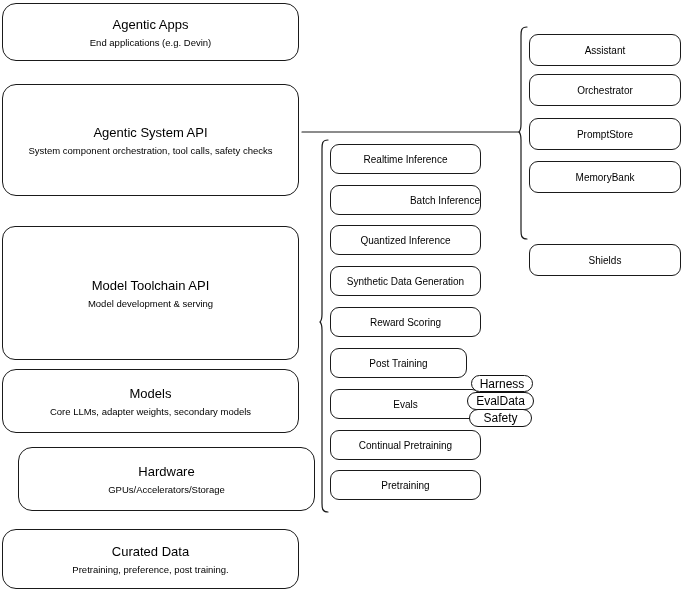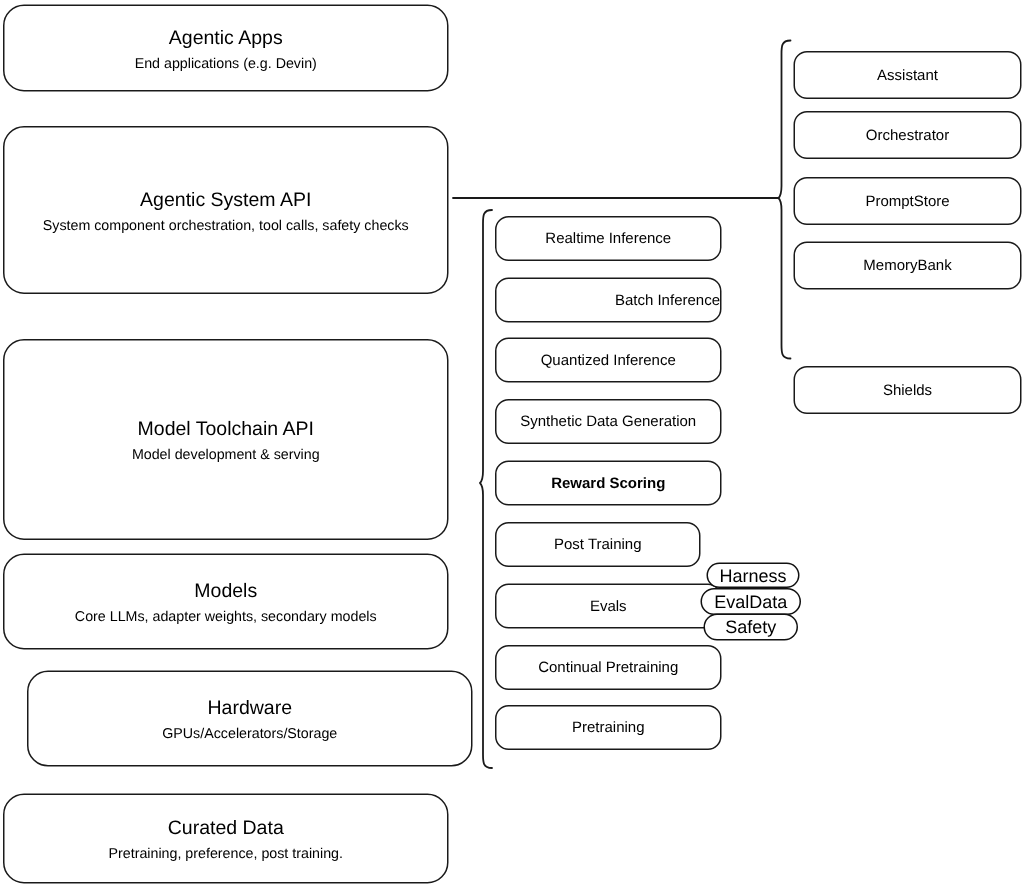--- a/index.html
+++ b/index.html
@@ -101,21 +101,21 @@
   <div class="node layer" style="left:2px; top:3px; width:297px; height:58px;">
     <div class="title">Agentic Apps</div>
     <div class="sub">End applications (e.g. Devin)</div>
   </div>
 
   <div class="node layer" style="left:2px; top:84px; width:297px; height:112px;">
     <div class="title">Agentic System API</div>
     <div class="sub">System component orchestration, tool calls, safety checks</div>
   </div>
 
-  <div class="node layer" style="left:2px; top:226px; width:297px; height:134px;">
+  <div class="node layer" style="left:2px; top:226px; width:297px; height:134px;border-radius:13px;">
     <div class="title">Model Toolchain API</div>
     <div class="sub">Model development &amp; serving</div>
   </div>
 
   <div class="node layer" style="left:2px; top:369px; width:297px; height:64px;">
     <div class="title">Models</div>
     <div class="sub">Core LLMs, adapter weights, secondary models</div>
   </div>
 
   <div class="node layer" style="left:2px; top:447px; width:297px; height:64px;margin-left:16px;">
@@ -133,21 +133,21 @@
   </div>
   <div class="node chip" style="left:330px; top:185px; width:151px; height:30px;align-items:flex-end;">
     <span>Batch Inference</span>
   </div>
   <div class="node chip" style="left:330px; top:225px; width:151px; height:30px;">
     <span>Quantized Inference</span>
   </div>
   <div class="node chip" style="left:330px; top:266px; width:151px; height:30px;">
     <span>Synthetic Data Generation</span>
   </div>
-  <div class="node chip" style="left:330px; top:307px; width:151px; height:30px;font-weight:bold;">
+  <div class="node chip" style="left:330px; top:307px; width:151px; height:30px;">
     <span>Reward Scoring</span>
   </div>
   <div class="node chip" style="left:330px; top:348px; width:137px; height:30px;">
     <span>Post Training</span>
   </div>
   <div class="node chip" style="left:330px; top:389px; width:151px; height:30px;">
     <span>Evals</span>
   </div>
   <div class="node chip" style="left:330px; top:430px; width:151px; height:30px;">
     <span>Continual Pretraining</span>

